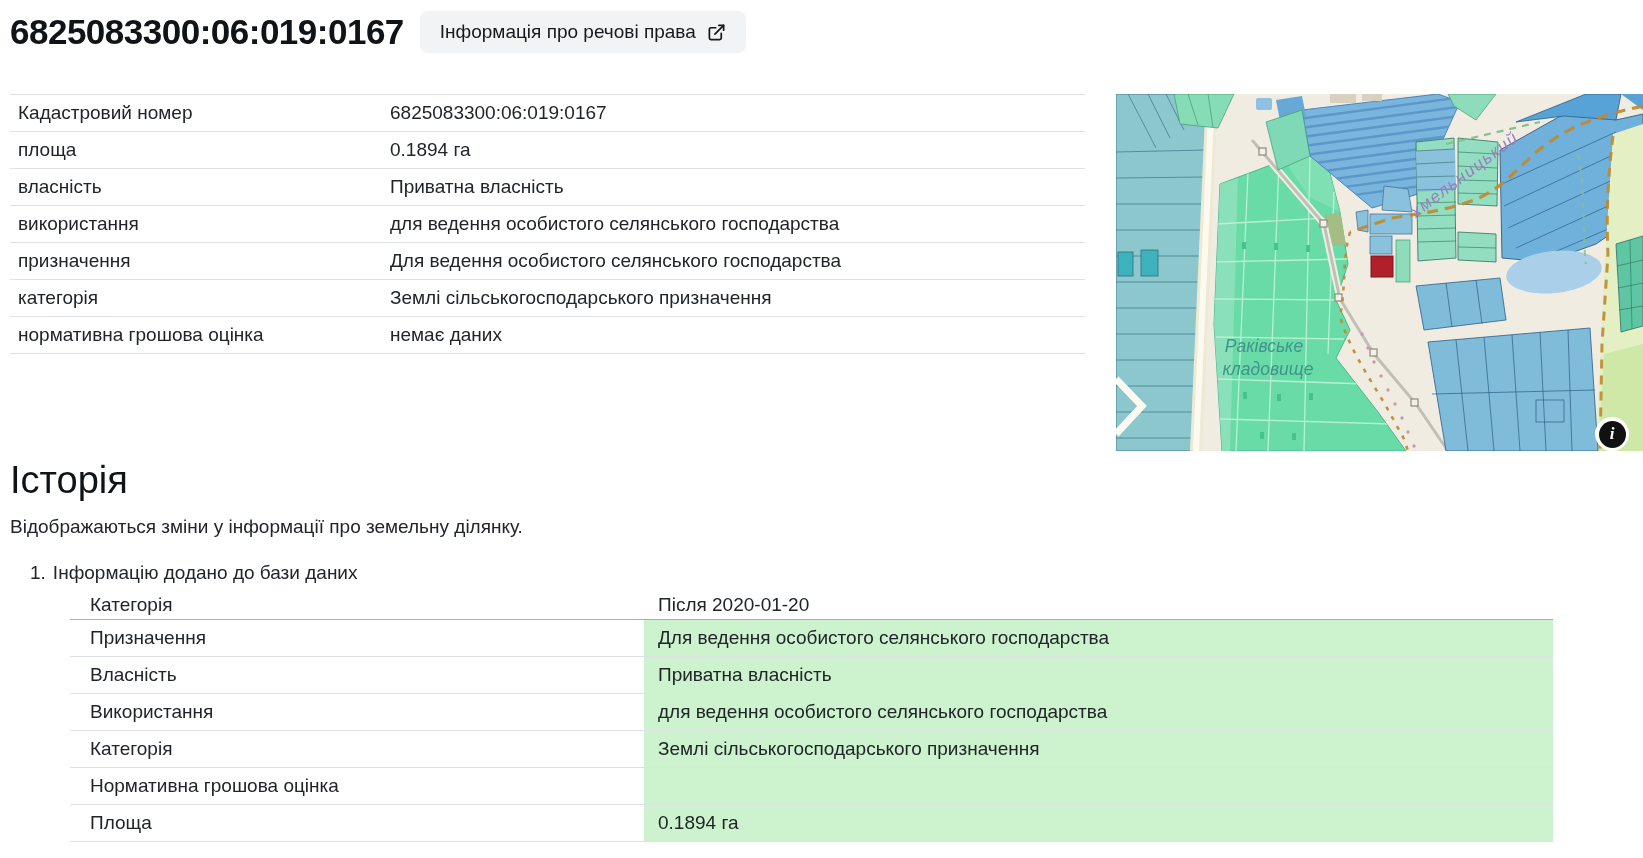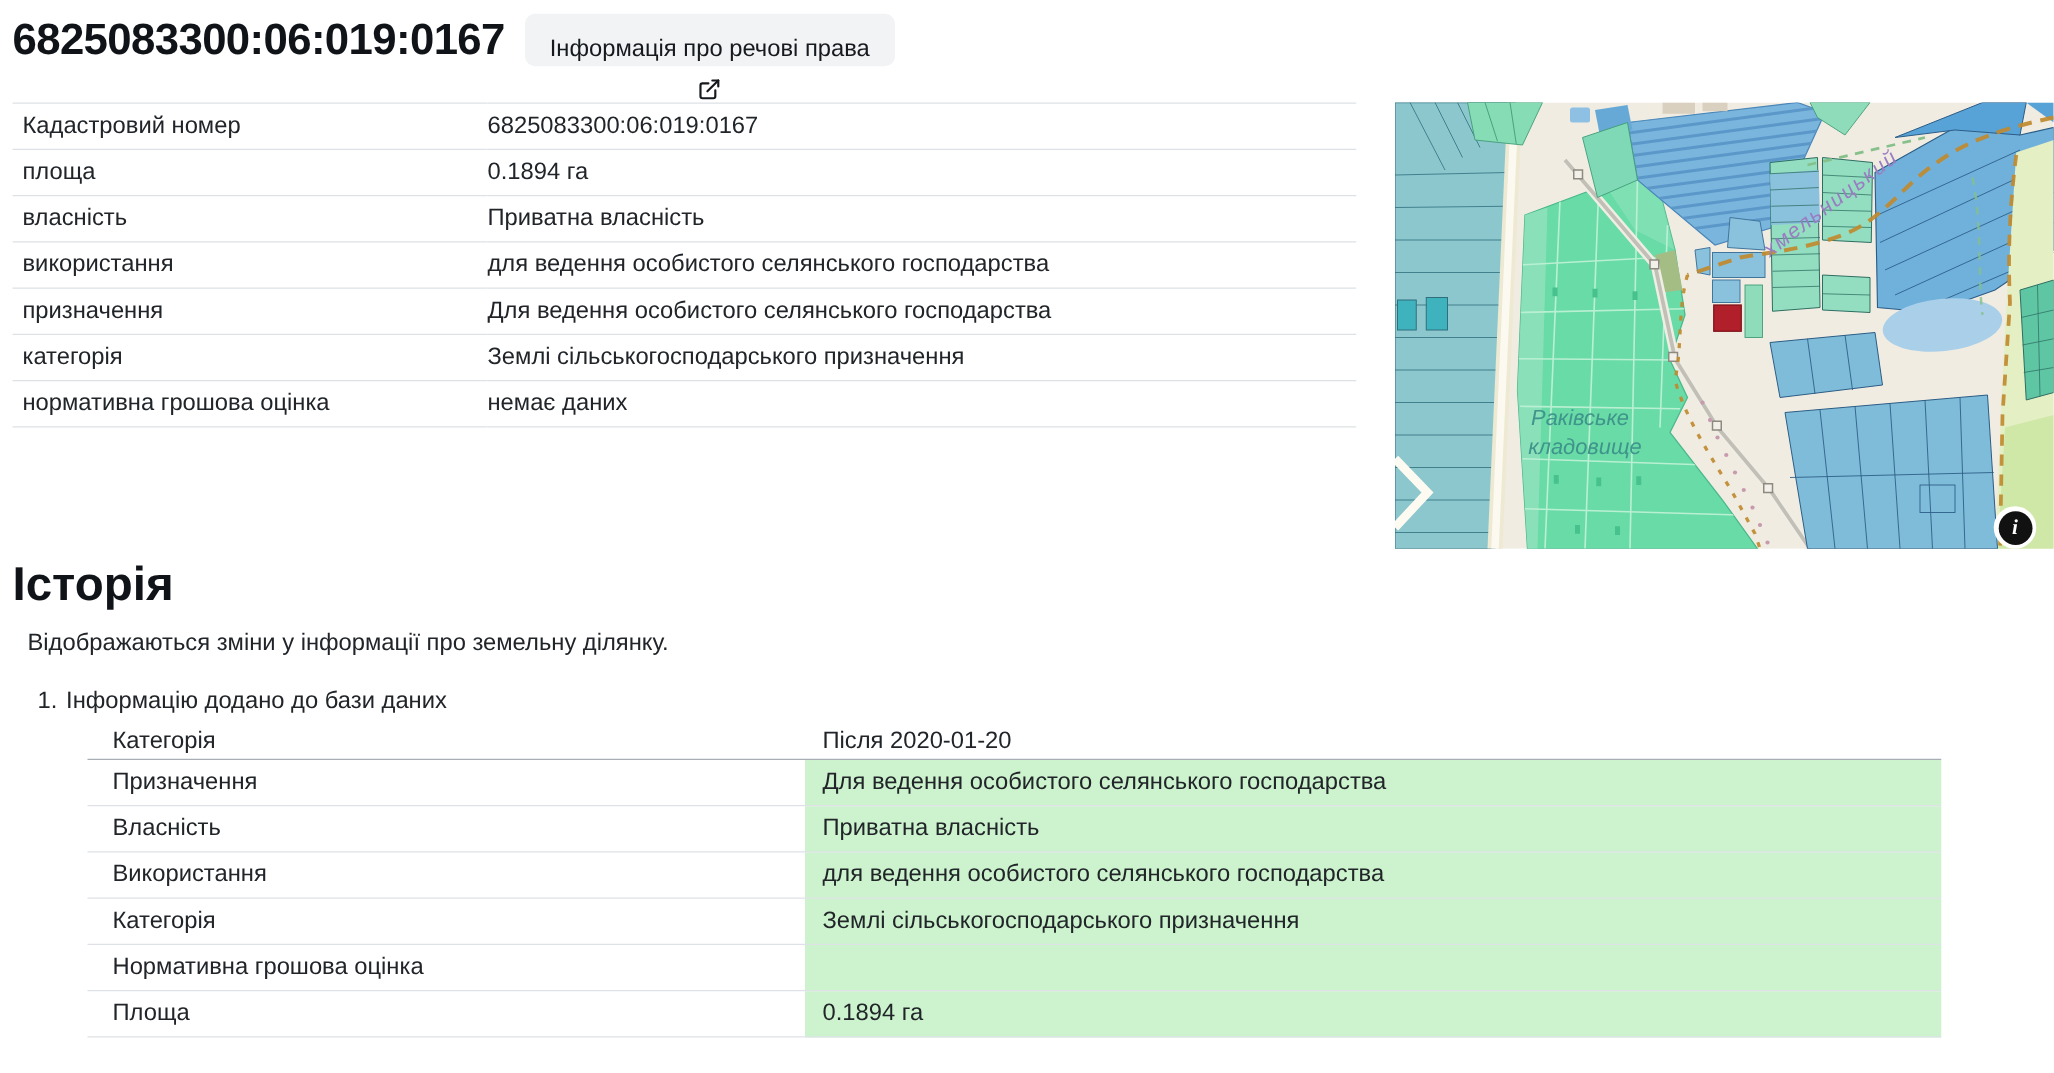--- a/index.html
+++ b/index.html
@@ -9,26 +9,26 @@
     color:#212529;
   }
   .page{padding:8px 0 0 10px;position:relative;}
 
   
   .header-row{display:flex;align-items:center;gap:16px;height:48px;}
   .page-title{font-size:35px;font-weight:700;margin:0;letter-spacing:-0.5px;color:#101418;}
   .rights-btn{
     display:inline-flex;align-items:center;gap:11px;
     background:#f1f3f5;border:none;border-radius:8px;height:42px;
-    padding:18px 20px;font-size:19px;font-family:inherit;color:#16191d;cursor:pointer;flex-direction:column;
+    padding:18px 20px;font-size:19px;font-family:inherit;color:#16191d;cursor:pointer;
   }
   .rights-btn svg{display:block;}
 
   
-  .content{display:flex;margin-top:26px;}
+  .content{display:flex;margin-top:38px;}
   .left-col{width:1075px;flex:none;}
   table.parcel{width:100%;border-collapse:collapse;font-size:19px;table-layout:fixed;}
   table.parcel td{height:36px;border-top:1px solid #dee2e6;padding:0;vertical-align:middle;}
   table.parcel tr:last-child td{border-bottom:1px solid #dee2e6;}
   table.parcel td.lbl{width:372px;padding-left:8px;}
   table.parcel td.val{padding-left:0;}
 
   .map-box{width:527px;height:357px;margin-left:31px;position:relative;flex:none;overflow:visible;}
   .map-box svg{display:block;width:527px;height:357px;}
   .info-btn{
@@ -36,22 +36,22 @@
     border-radius:50%;display:flex;align-items:center;justify-content:center;cursor:pointer;
   }
   .info-inner{
     width:27px;height:27px;background:#111;color:#fff;border-radius:50%;
     display:flex;align-items:center;justify-content:center;
     font-size:17px;font-weight:700;font-style:italic;
     font-family:"Liberation Serif","DejaVu Serif",serif;
   }
 
   
-  .hist-heading{font-size:38px;font-weight:700;margin:8px 0 14px;color:#101418;}
-  .hist-desc{font-size:19px;margin:0 12px 24px;}
+  .hist-heading{font-size:38px;font-weight:400;margin:8px 0 14px;color:#101418;}
+  .hist-desc{font-size:19px;margin:0 0 24px;}
   .entry{margin-left:20px;}
   .entry-head{font-size:19px;display:flex;gap:7px;margin-bottom:7px;}
   table.hist{border-collapse:collapse;width:1483px;margin-left:40px;font-size:19px;table-layout:fixed;}
   table.hist td{height:36px;padding:0;vertical-align:middle;}
   table.hist td.lbl{width:554px;padding-left:20px;}
   table.hist td.val{padding-left:14px;}
   table.hist tr.head td{height:28px;border-bottom:1px solid #a9aeb4;}
   table.hist tr.data td{border-top:1px solid #dee2e6;}
   table.hist tr:last-child td{border-bottom:1px solid #dee2e6;}
   table.hist td.hl{background:#ccf3cd;}

